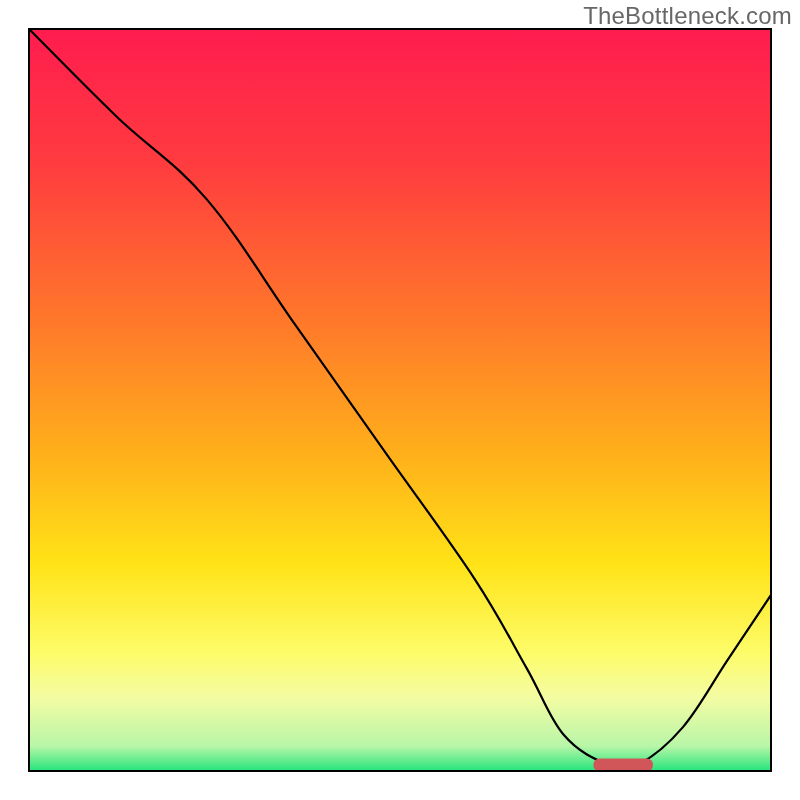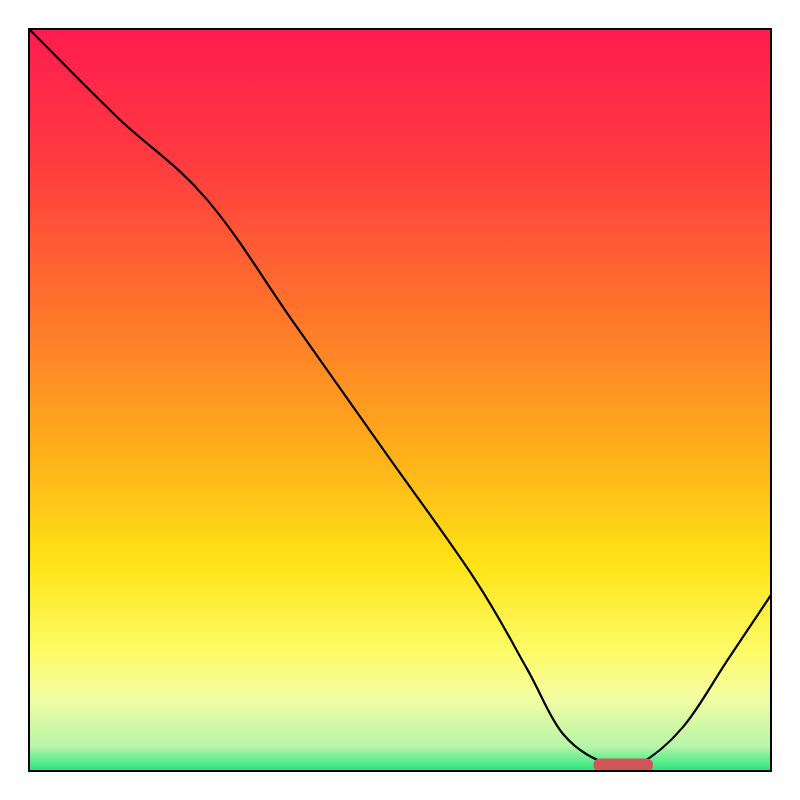--- a/index.html
+++ b/index.html
@@ -45,20 +45,21 @@
     z-index: 5;
     pointer-events: none;
   }
   svg { display: block; }
 </style>
 </head>
 <body>
 
 <div class="stage">
 
+  <div class="watermark">TheBottleneck.com</div>
 
   <div class="plot">
     <svg id="plot-svg" width="744" height="744" viewBox="0 0 744 744" preserveAspectRatio="none">
       <defs>
         <linearGradient id="bg-grad" x1="0" y1="0" x2="0" y2="1">
             <stop offset="0%" stop-color="#ff1c4f"></stop>
             <stop offset="18%" stop-color="#ff3b3f"></stop>
             <stop offset="40%" stop-color="#ff7a2a"></stop>
             <stop offset="57.99999999999999%" stop-color="#ffb21a"></stop>
             <stop offset="72%" stop-color="#ffe317"></stop>

